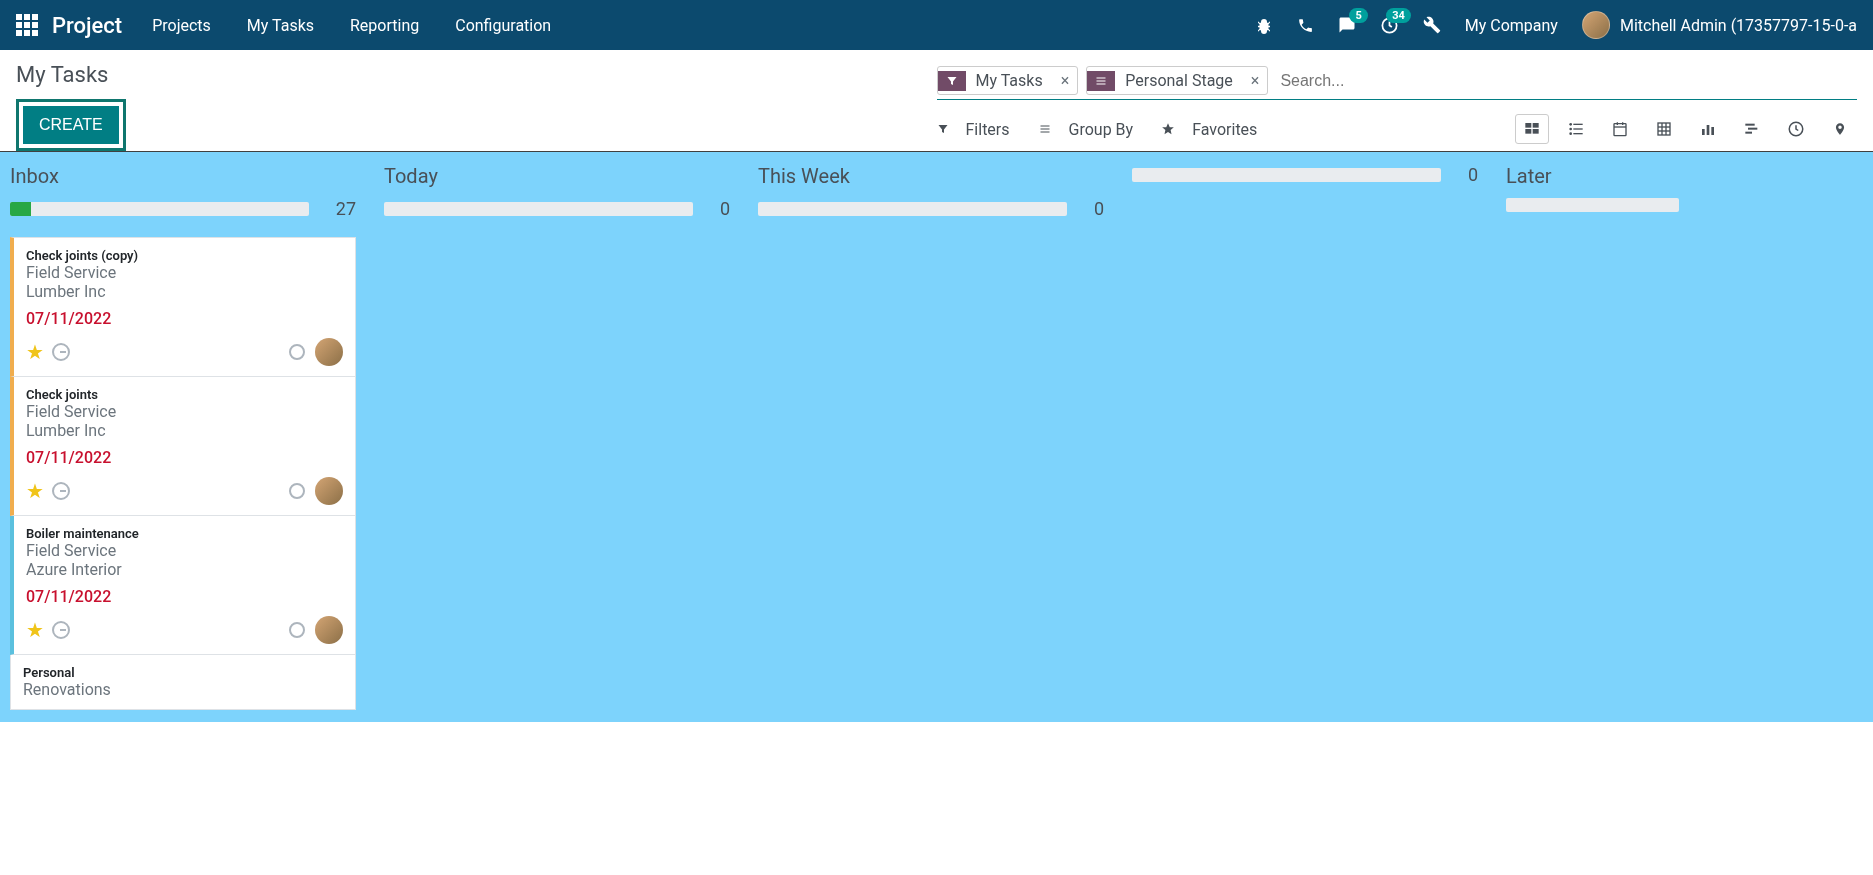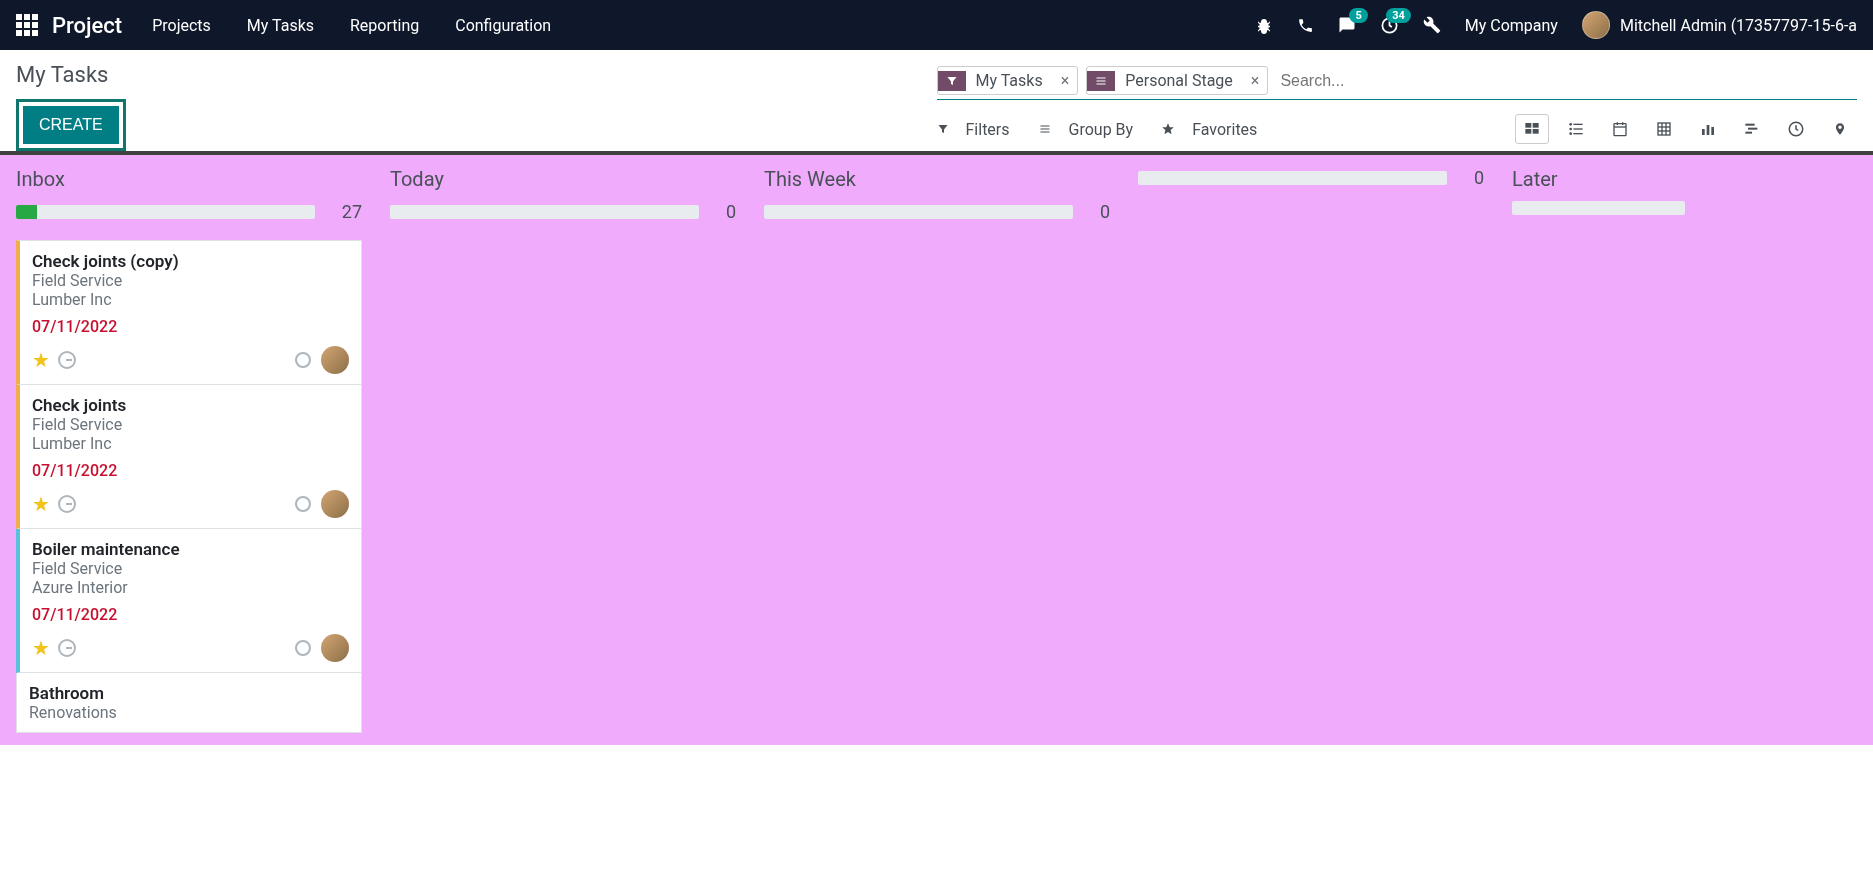--- a/index.html
+++ b/index.html
@@ -1,18 +1,18 @@
 <!DOCTYPE html>
 <html><head>
 <meta charset="utf-8">
 <style>
   * { box-sizing: border-box; margin: 0; padding: 0; }
   body { font-family: -apple-system, BlinkMacSystemFont, "Segoe UI", Roboto, Arial, sans-serif; background: #fff; color: #212529; overflow: hidden; }
   
-  .topbar { background: #0f172a; height: 50px; display: flex; align-items: center; padding: 0 16px; color: #fff; }
+  .topbar { background: #0c4a6e; height: 50px; display: flex; align-items: center; padding: 0 16px; color: #fff; }
   .apps-icon { display: grid; grid-template-columns: repeat(3, 6px); grid-template-rows: repeat(3, 6px); gap: 2px; margin-right: 14px; cursor: pointer; }
   .apps-icon span { background: #fff; width: 6px; height: 6px; }
   .brand { font-size: 22px; font-weight: 500; margin-right: 30px; }
   .nav { display: flex; gap: 36px; }
   .nav a { color: #fff; text-decoration: none; font-size: 16px; cursor: pointer; }
   .spacer { flex: 1; }
   .top-icons { display: flex; align-items: center; gap: 24px; }
   .top-icons .ic { color: #fff; cursor: pointer; position: relative; font-size: 16px; display: flex; align-items: center; }
   .badge { position: absolute; top: -8px; right: -12px; background: #00a09d; color: #fff; font-size: 11px; border-radius: 10px; padding: 1px 6px; font-weight: bold; }
   .company { font-size: 16px; cursor: pointer; }
@@ -33,33 +33,33 @@
   .facet-x { padding: 0 8px; color: #6c757d; cursor: pointer; font-size: 16px; }
   .search-input { border: none; outline: none; flex: 1; font-size: 16px; color: #6c757d; padding: 4px; }
   
   .toolbar { display: flex; align-items: center; justify-content: space-between; }
   .tool-left { display: flex; gap: 28px; }
   .tool-btn { display: flex; align-items: center; gap: 17px; color: #495057; font-size: 16px; cursor: pointer; }
   .view-switch { display: flex; gap: 10px; align-items: center; }
   .view-btn { width: 34px; height: 30px; display: flex; align-items: center; justify-content: center; cursor: pointer; color: #495057; border: 1px solid transparent; border-radius: 3px; }
   .view-btn.active { border-color: #ccc; background: #fff; }
   
-  .board { display: flex; gap: 28px; padding: 12px 16px; overflow-x: auto; background: #f0abfc; border-top: 4px solid #404040; }
+  .board { display: flex; gap: 28px; padding: 12px 10px; overflow-x: auto; background: #7dd3fc; border-top: 1px solid #404040; }
   .col { flex: 0 0 346px; display: flex; flex-direction: column; }
   .col-head { font-size: 20px; color: #495057; margin-bottom: 10px; cursor: pointer; }
   .progress-row { display: flex; align-items: center; gap: 27px; margin-bottom: 18px; }
   .progress { flex: 1; height: 14px; background: #e9ecef; border-radius: 2px; overflow: hidden; cursor: pointer; }
   .progress-fill { height: 100%; background: #28a745; }
   .count { font-size: 18px; color: #495057; }
   
   .card { background: #fff; border: 1px solid #dee2e6; border-left: 4px solid #f0ad4e; padding: 10px 12px; margin-bottom: 0; cursor: pointer; }
   .card.blue { border-left-color: #5bc0de; }
   .card.none { border-left-color: #dee2e6; border-left-width: 1px; }
   .card + .card { border-top: none; }
-  .card-title { font-size: 17px; font-weight: 600; color: #212529; }
+  .card-title { font-size: 13px; font-weight: 600; color: #212529; }
   .card-sub { font-size: 16px; color: #6c757d; }
   .card-date { font-size: 16px; color: #c8102e; margin-top: 8px; font-weight: 500; }
   .card-foot { display: flex; align-items: center; justify-content: space-between; margin-top: 10px; }
   .foot-left { display: flex; align-items: center; gap: 8px; }
   .star { color: #f0c419; font-size: 20px; cursor: pointer; }
   .clock { width: 18px; height: 18px; border: 2px solid #adb5bd; border-radius: 50%; position: relative; }
   .clock::after { content: ''; position: absolute; width: 6px; height: 2px; background: #adb5bd; top: 6px; left: 6px; }
   .foot-right { display: flex; align-items: center; gap: 10px; }
   .circle { width: 16px; height: 16px; border: 2px solid #adb5bd; border-radius: 50%; cursor: pointer; }
   .av { width: 28px; height: 28px; border-radius: 50%; background: linear-gradient(135deg, #d4a574, #8b6f47); cursor: pointer; }
@@ -114,21 +114,21 @@
       <span class="badge">34</span>
     </div>
     <div class="ic">
       <svg width="18" height="18" viewBox="0 0 24 24" fill="currentColor">
           <path d="M22.7 19l-9.1-9.1c.9-2.3.4-5-1.5-6.9-2-2-5-2.4-7.4-1.3L9 6 6 9 1.6 4.7C.4 7.1.9 10.1 2.9 12.1c1.9 1.9 4.6 2.4 6.9 1.5l9.1 9.1c.4.4 1 .4 1.4 0l2.3-2.3c.5-.4.5-1.1.1-1.4z"></path>
         </svg>
     </div>
     <div class="company">My Company</div>
     <div class="user">
       <div class="avatar"></div>
-      <span>Mitchell Admin (17357797-15-6-a</span>
+      <span>Mitchell Admin (17357797-15-0-a</span>
     </div>
   </div>
 </div>
 
 <div class="control-row">
   <div class="control-left">
     <div class="title">My Tasks</div>
     <div class="create-wrap">
       <button class="create-btn">CREATE</button>
     </div>
@@ -297,21 +297,21 @@
           <span class="clock"></span>
         </div>
         <div class="foot-right">
           <span class="circle"></span>
           <span class="av"></span>
         </div>
       </div>
     </div>
 
     <div class="card none">
-      <div class="card-title">Bathroom</div>
+      <div class="card-title">Personal</div>
       <div class="card-sub">Renovations</div>
     </div>
   </div>
 
   <div class="col">
     <div class="col-head">Today</div>
     <div class="progress-row">
       <div class="progress"></div>
       <div class="count">0</div>
     </div>

